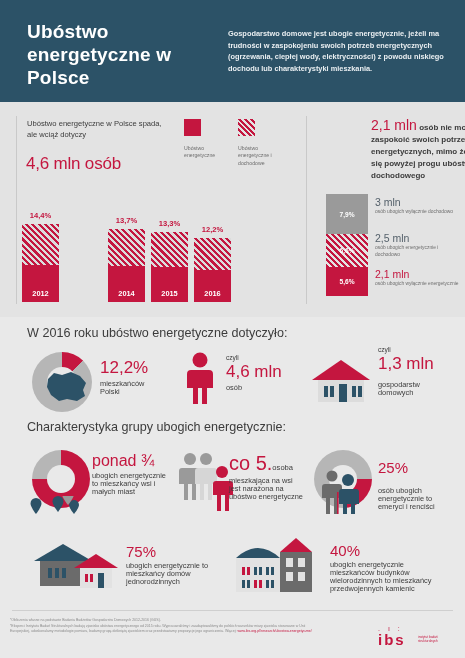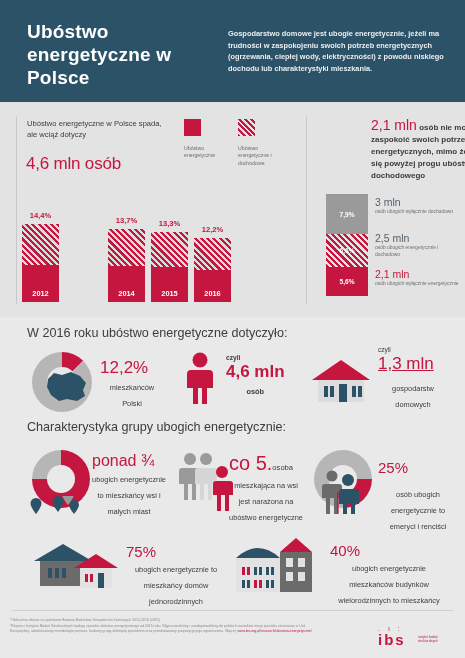--- a/index.html
+++ b/index.html
@@ -64,21 +64,21 @@
   .sleg{position:absolute;left:375px;width:88px;}
   .sleg .n{font-size:10.5px;line-height:12px;color:#55616b;}
   .sleg .n.red{color:#c4163f;}
   .sleg .t{font-size:4.9px;line-height:6.6px;color:#6e6e6e;margin-top:1px;}
 
   
   .sec-title{position:absolute;left:27px;font-size:12.6px;color:#3c3c3c;}
 
   
   .num{color:#c4163f;}
-  .cap{font-size:7.4px;line-height:16px;color:#3c3c3c;text-align:center;}
+  .cap{font-size:7.4px;line-height:8px;color:#3c3c3c;}
   .tiny{font-size:6.6px;color:#3c3c3c;}
 
   
   .donut{position:relative;border-radius:50%;}
   .donut .hole{position:absolute;border-radius:50%;background:#e9e9e9;}
 
   .divider{position:absolute;left:12px;width:441px;height:1px;background:#cfcfcf;}
 
   
   .footer{position:absolute;left:0;top:612px;width:465px;height:46px;background:#e9e9e9;}
@@ -185,38 +185,38 @@
   </div>
   <div style="position:absolute;left:100px;top:358px;">
     <div class="num" style="font-size:17px;line-height:19px;">12,2%</div>
     <div class="cap" style="margin-top:3px;width:64px;">mieszkańców Polski</div>
   </div>
 
   <svg width="30" height="52" viewBox="0 0 30 52" style="position:absolute;left:185px;top:352px;">
     <circle cx="15" cy="8" r="7.5" fill="#c4163f"></circle>
     <path d="M6 18 h18 a4 4 0 0 1 4 4 v14 h-6 v16 h-5 v-16 h-4 v16 h-5 v-16 h-6 v-14 a4 4 0 0 1 4 -4 z" fill="#c4163f"></path>
   </svg>
-  <div style="position:absolute;left:226px;top:354px;font-weight:bold;">
+  <div style="position:absolute;left:226px;top:354px;">
     <div class="tiny">czyli</div>
     <div class="num" style="font-size:17px;line-height:20px;margin-top:1px;">4,6 mln</div>
     <div class="cap" style="margin-top:2px;">osób</div>
   </div>
 
   <svg width="62" height="46" viewBox="0 0 62 46" style="position:absolute;left:310px;top:358px;">
     <rect x="8" y="22" width="46" height="22" fill="#dcdcdc"></rect>
     <path d="M31 2 L60 22 L2 22 Z" fill="#c4163f"></path>
     <rect x="14" y="28" width="4" height="11" fill="#2c5267"></rect>
     <rect x="20" y="28" width="4" height="11" fill="#2c5267"></rect>
     <rect x="29" y="26" width="8" height="18" fill="#2c5267"></rect>
     <rect x="42" y="28" width="4" height="11" fill="#2c5267"></rect>
     <rect x="48" y="28" width="4" height="11" fill="#2c5267"></rect>
   </svg>
   <div style="position:absolute;left:378px;top:346px;">
     <div class="tiny">czyli</div>
-    <div class="num" style="font-size:17px;line-height:20px;margin-top:1px;text-decoration:underline;">1,3 mln</div>
+    <div class="num" style="font-size:17px;line-height:20px;margin-top:1px;">1,3 mln</div>
     <div class="cap" style="margin-top:7px;width:70px;">gospodarstw domowych</div>
   </div>
 
   <div class="sec-title" style="top:420px;">Charakterystyka grupy ubogich energetycznie:</div>
 
   <div style="position:absolute;left:32px;top:450px;">
     <div class="donut" style="width:58px;height:58px;background:conic-gradient(#c4163f 0 75%,#b6b6b6 75% 100%);">
       <div class="hole" style="left:15px;top:15px;width:28px;height:28px;"></div>
     </div>
     <svg width="62" height="22" viewBox="0 0 62 22" style="position:absolute;left:-4px;top:46px;">

